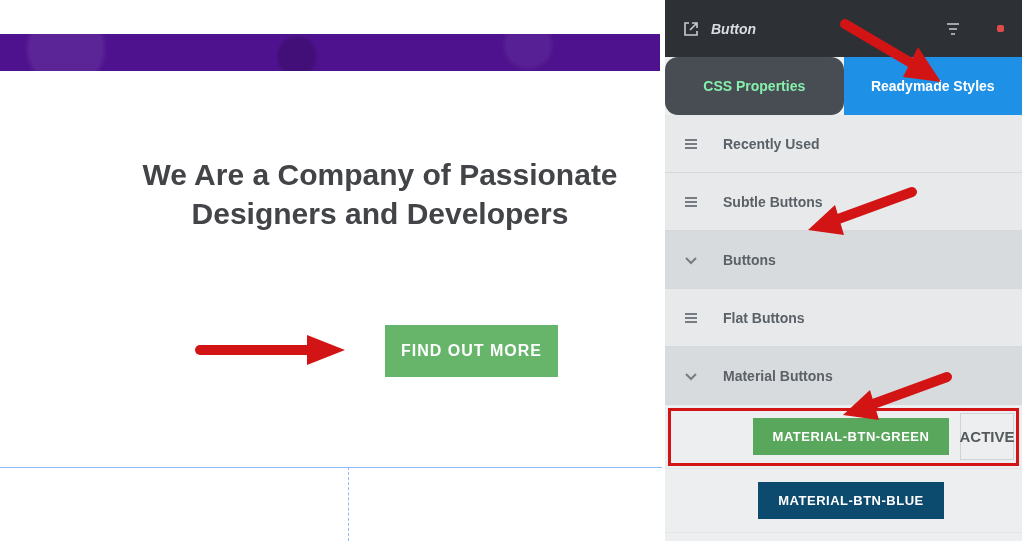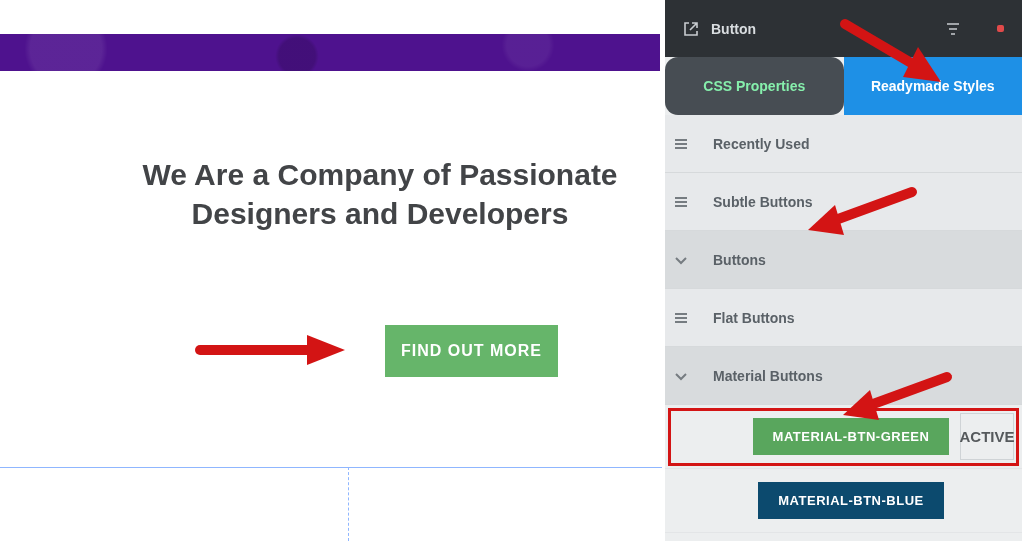--- a/index.html
+++ b/index.html
@@ -79,20 +79,21 @@
     font-size: 14px;
     color: #4b5257;
   }
   .panel-header {
     height: 57px;
     background: #2d3135;
     display: flex;
     align-items: center;
     color: #d9dde0;
     padding: 0 18px;
+    font-style: italic;
   }
   .panel-header .title {
     font-weight: 700;
     font-size: 14px;
     margin-left: 12px;
     flex: 1;
   }
   .hdr-ico { width: 16px; height: 16px; stroke: #c8ccd0; fill: none; }
   .hdr-right { display: flex; align-items: center; gap: 36px; }
   .dot-red { width: 7px; height: 7px; background: #e14a4a; border-radius: 2px; }
@@ -107,21 +108,21 @@
     font-size: 14px;
     cursor: pointer;
   }
   .tab.inactive { background: #474d53; color: #86efac; border-radius: 13px; }
   .tab.active   { background: #1e90e6; color: #fff; }
 
   .cat {
     height: 58px;
     display: flex;
     align-items: center;
-    padding-left: 8px;
+    padding-left: 18px;
     border-bottom: 1px solid #d6d9db;
     background: #e7e9eb;
     font-weight: 700;
     color: #5a6167;
     cursor: pointer;
   }
   .cat.expanded { background: #d8dbdd; }
   .cat-ico { width: 16px; height: 16px; margin-right: 24px; stroke: #767c81; fill: none; stroke-width: 2; }
 
   .style-row {

